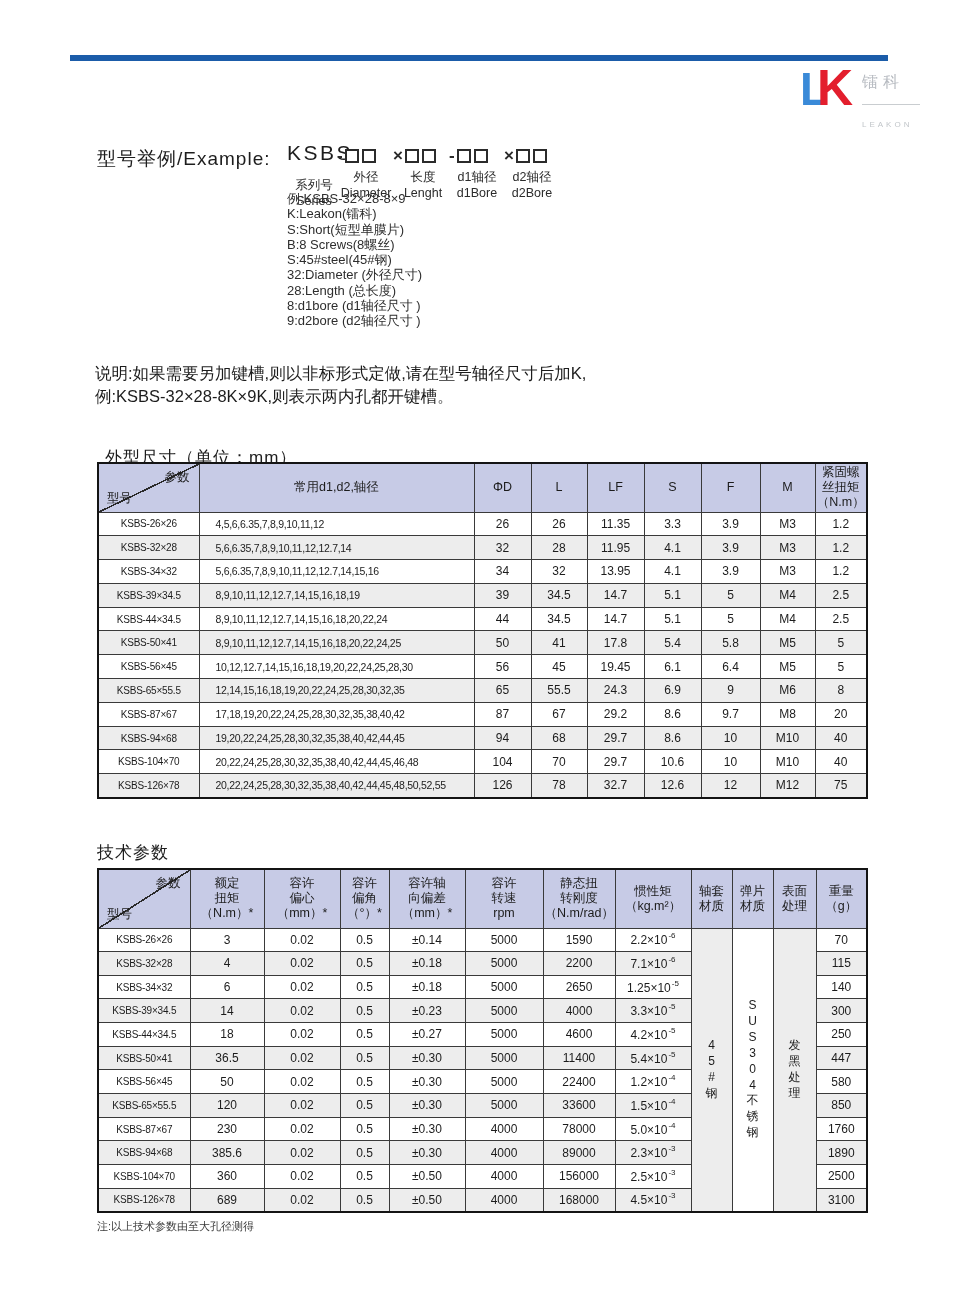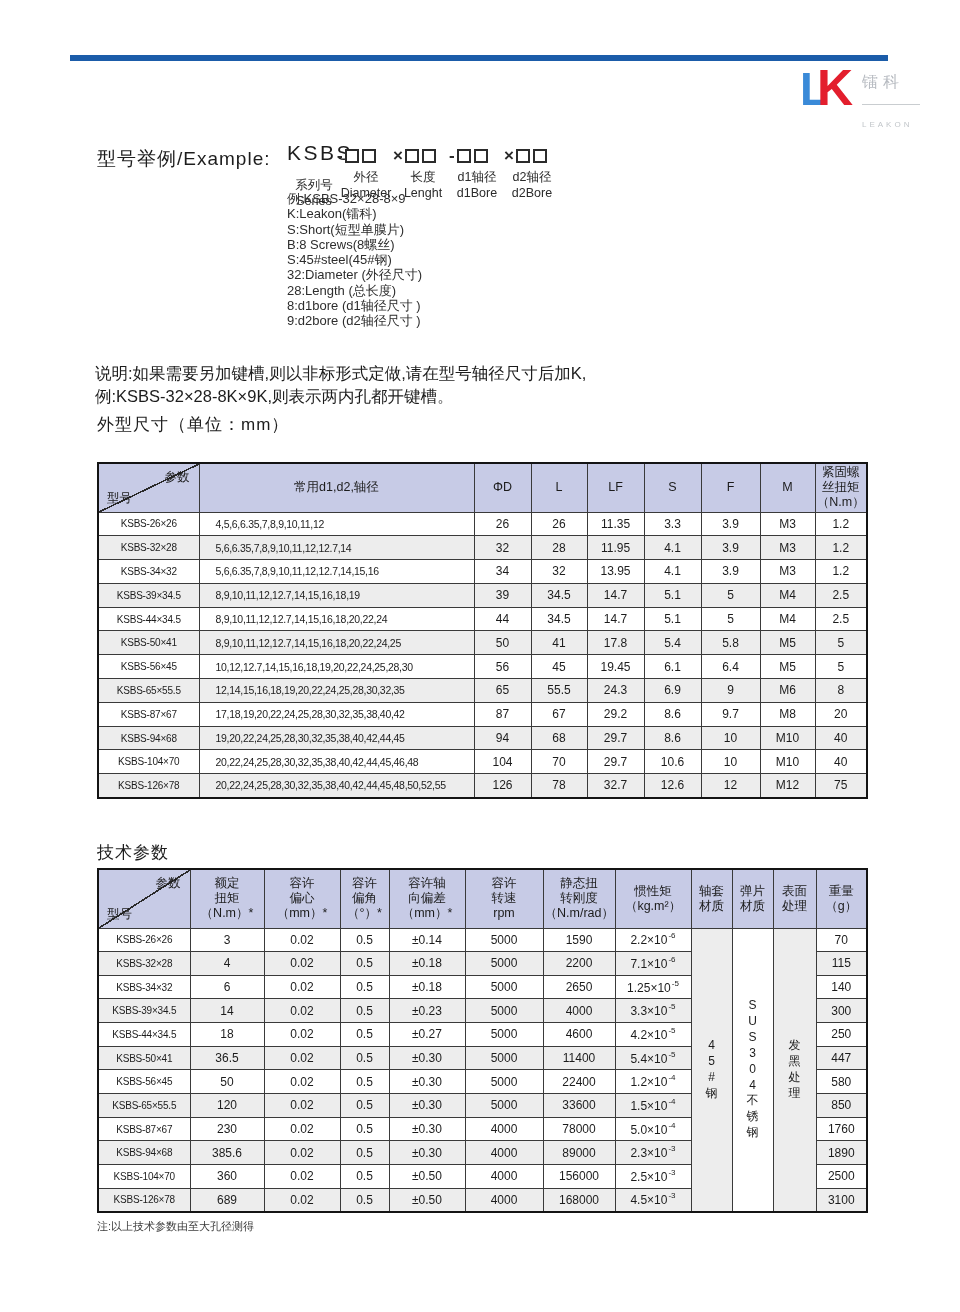--- a/index.html
+++ b/index.html
@@ -27,21 +27,21 @@
   .ex-group { position:absolute; top:5px; display:flex; align-items:center; }
   .ex-sep { font-size:17px; font-weight:bold; margin-right:2px; color:#2b2b2b; }
   .ex-box { width:14px; height:14px; border:2px solid #2b2b2b; margin-right:3px; background:#fff; }
   .ex-label { position:absolute; top:28px; width:64px; text-align:center; font-size:12.5px;
               line-height:16px; white-space:pre-line; color:#2b2b2b; }
   .ex-notes { position:absolute; left:190px; top:50px; font-size:13px; line-height:15.3px; color:#2d2d2d; }
 
   .remark { position:absolute; left:95px; top:346px; font-size:16.5px; line-height:23px; color:#1c1c1c;margin-top:16px; }
 
   .tbl-title { position:absolute; left:97px; font-size:17px; color:#1c1c1c; letter-spacing:1px; }
-  #dim-title { top:413px; }
+  #dim-title { top:446px;margin-left:8px; }
   #tech-title { top:841px; }
 
   
   table { border-collapse:collapse; table-layout:fixed; width:769px; border:2px solid #141414; }
   #dim-table { position:absolute; left:97px; top:462px; }
   #tech-table { position:absolute; left:97px; top:868px; }
   th, td { border:1px solid #3a3a3a; text-align:center; vertical-align:middle;
            font-size:12px; color:#1c1c1c; padding:0 1px; overflow:hidden; }
   thead th { background:#c7cbe6; font-weight:normal; white-space:pre-line; line-height:1.2; font-size:12.5px; }
   #dim-table thead tr { height:49px; }

